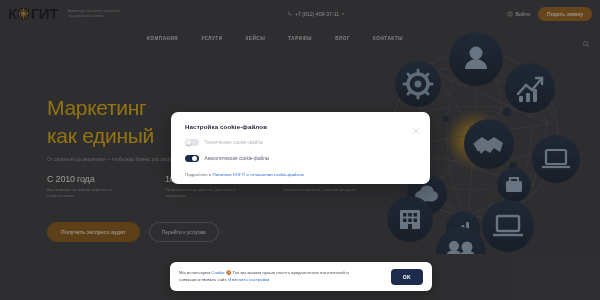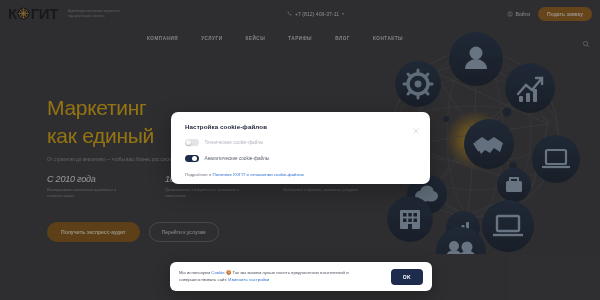--- a/index.html
+++ b/index.html
@@ -78,21 +78,21 @@
   .hero-copy { position:absolute; left:47px; top:48px; width:260px; }
   .h1 {
     color:#eab308; font-size:21px; line-height:1.32;
     font-weight:400; letter-spacing:-.3px;
   }
   .hero-sub {
     margin-top:8px; color:#9a999c; font-size:4.6px; line-height:1.5;
     max-width:140px;
   }
   .stats { position:absolute; left:47px; top:128px; display:flex; gap:40px; }
-  .stat { width:78px;font-style:italic; }
+  .stat { width:78px; }
   .stat-num { color:#eeedef; font-size:9px; font-weight:400; letter-spacing:-.2px; white-space:nowrap; }
   .stat-txt { margin-top:4px; color:#939295; font-size:3.7px; line-height:1.55; }
   .cta-row { position:absolute; left:47px; top:176px; display:flex; gap:9px; }
   .btn-primary {
     background:#8d5a14; color:#f0dec3;
     font-size:5.1px; font-weight:600;
     padding:6px 14px; border-radius:11px; border:none; cursor:pointer;
     white-space:nowrap;
   }
   .btn-ghost {

